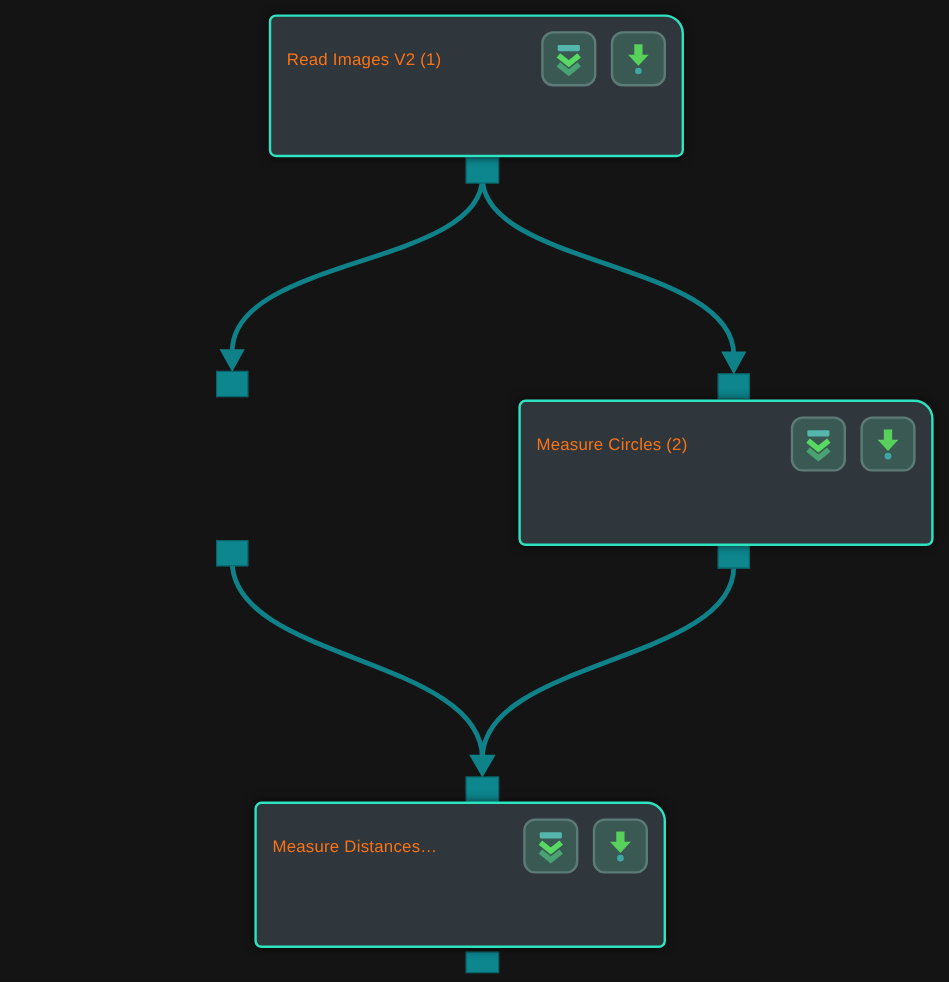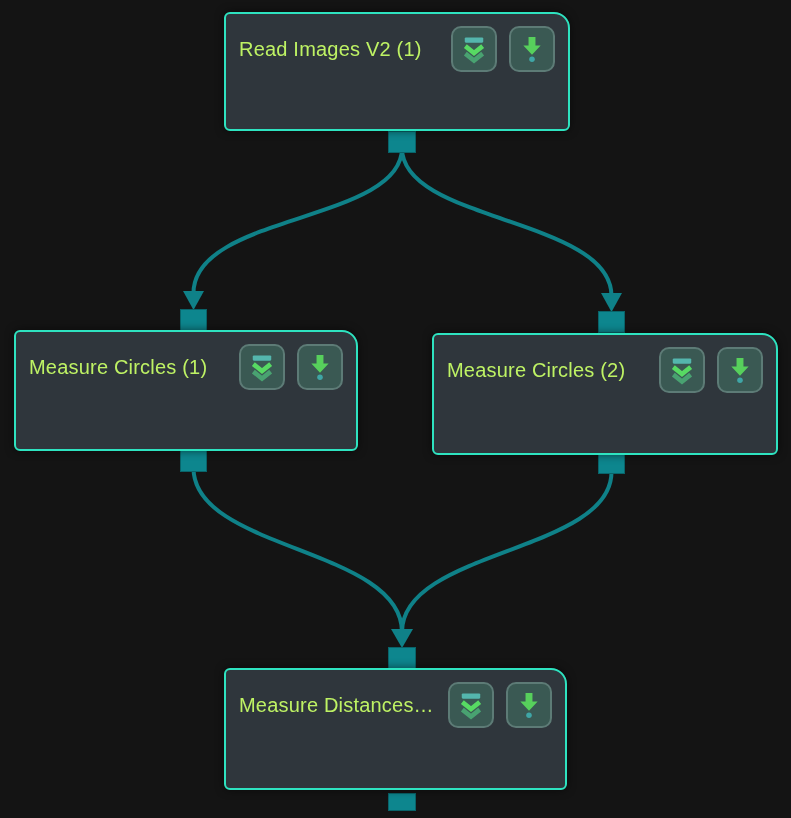--- a/index.html
+++ b/index.html
@@ -44,22 +44,22 @@
     border-radius: 6px 16px 6px 6px;
     box-shadow: 0 0 8px rgba(0,0,0,0.55);
   }
   .node-header {
     display: flex;
     align-items: center;
     justify-content: space-between;
     padding: 12px 13px 0 13px;
   }
   .node-title {
-    color: #bef264;
-    font-size: 20px;
+    color: #f97316;
+    font-size: 14px;
     letter-spacing: 0.2px;
     white-space: nowrap;
     overflow: hidden;
   }
   .node-buttons {
     display: flex;
     gap: 12px;
     flex-shrink: 0;
     margin-left: 10px;
   }
@@ -117,40 +117,20 @@
         <button class="nbtn">
           <svg width="30" height="30" viewBox="0 0 26 26">
             <polygon points="10,2.5 16,2.5 16,10 20.5,10 13,18 5.5,10 10,10" fill="#57d05c"></polygon>
             <circle cx="13" cy="21.8" r="2.4" fill="#3fa6a6"></circle>
           </svg>
         </button>
       </div>
     </div>
   </div>
 
-  <div class="node" style="left:14px; top:330px; width:344px; height:121px;">
-    <div class="node-header">
-      <span class="node-title">Measure Circles (1)</span>
-      <div class="node-buttons">
-        <button class="nbtn">
-          <svg width="30" height="30" viewBox="0 0 26 26">
-            <rect x="5" y="3" width="16" height="4.5" rx="1" fill="#54b6ad"></rect>
-            <polyline points="5.5,10.5 13,16.5 20.5,10.5" stroke="#57da63" stroke-width="4" fill="none"></polyline>
-            <polyline points="5.5,17 13,23 20.5,17" stroke="#49a271" stroke-width="4" fill="none"></polyline>
-          </svg>
-        </button>
-        <button class="nbtn">
-          <svg width="30" height="30" viewBox="0 0 26 26">
-            <polygon points="10,2.5 16,2.5 16,10 20.5,10 13,18 5.5,10 10,10" fill="#57d05c"></polygon>
-            <circle cx="13" cy="21.8" r="2.4" fill="#3fa6a6"></circle>
-          </svg>
-        </button>
-      </div>
-    </div>
-  </div>
 
   <div class="node" style="left:432px; top:333px; width:346px; height:122px;text-align:center;">
     <div class="node-header">
       <span class="node-title">Measure Circles (2)</span>
       <div class="node-buttons">
         <button class="nbtn">
           <svg width="30" height="30" viewBox="0 0 26 26">
             <rect x="5" y="3" width="16" height="4.5" rx="1" fill="#54b6ad"></rect>
             <polyline points="5.5,10.5 13,16.5 20.5,10.5" stroke="#57da63" stroke-width="4" fill="none"></polyline>
             <polyline points="5.5,17 13,23 20.5,17" stroke="#49a271" stroke-width="4" fill="none"></polyline>
@@ -159,21 +139,21 @@
         <button class="nbtn">
           <svg width="30" height="30" viewBox="0 0 26 26">
             <polygon points="10,2.5 16,2.5 16,10 20.5,10 13,18 5.5,10 10,10" fill="#57d05c"></polygon>
             <circle cx="13" cy="21.8" r="2.4" fill="#3fa6a6"></circle>
           </svg>
         </button>
       </div>
     </div>
   </div>
 
-  <div class="node" style="left:224px; top:668px; width:343px; height:122px;">
+  <div class="node" style="left:212px; top:668px; width:343px; height:122px;">
     <div class="node-header">
       <span class="node-title">Measure Distances…</span>
       <div class="node-buttons">
         <button class="nbtn">
           <svg width="30" height="30" viewBox="0 0 26 26">
             <rect x="5" y="3" width="16" height="4.5" rx="1" fill="#54b6ad"></rect>
             <polyline points="5.5,10.5 13,16.5 20.5,10.5" stroke="#57da63" stroke-width="4" fill="none"></polyline>
             <polyline points="5.5,17 13,23 20.5,17" stroke="#49a271" stroke-width="4" fill="none"></polyline>
           </svg>
         </button>

